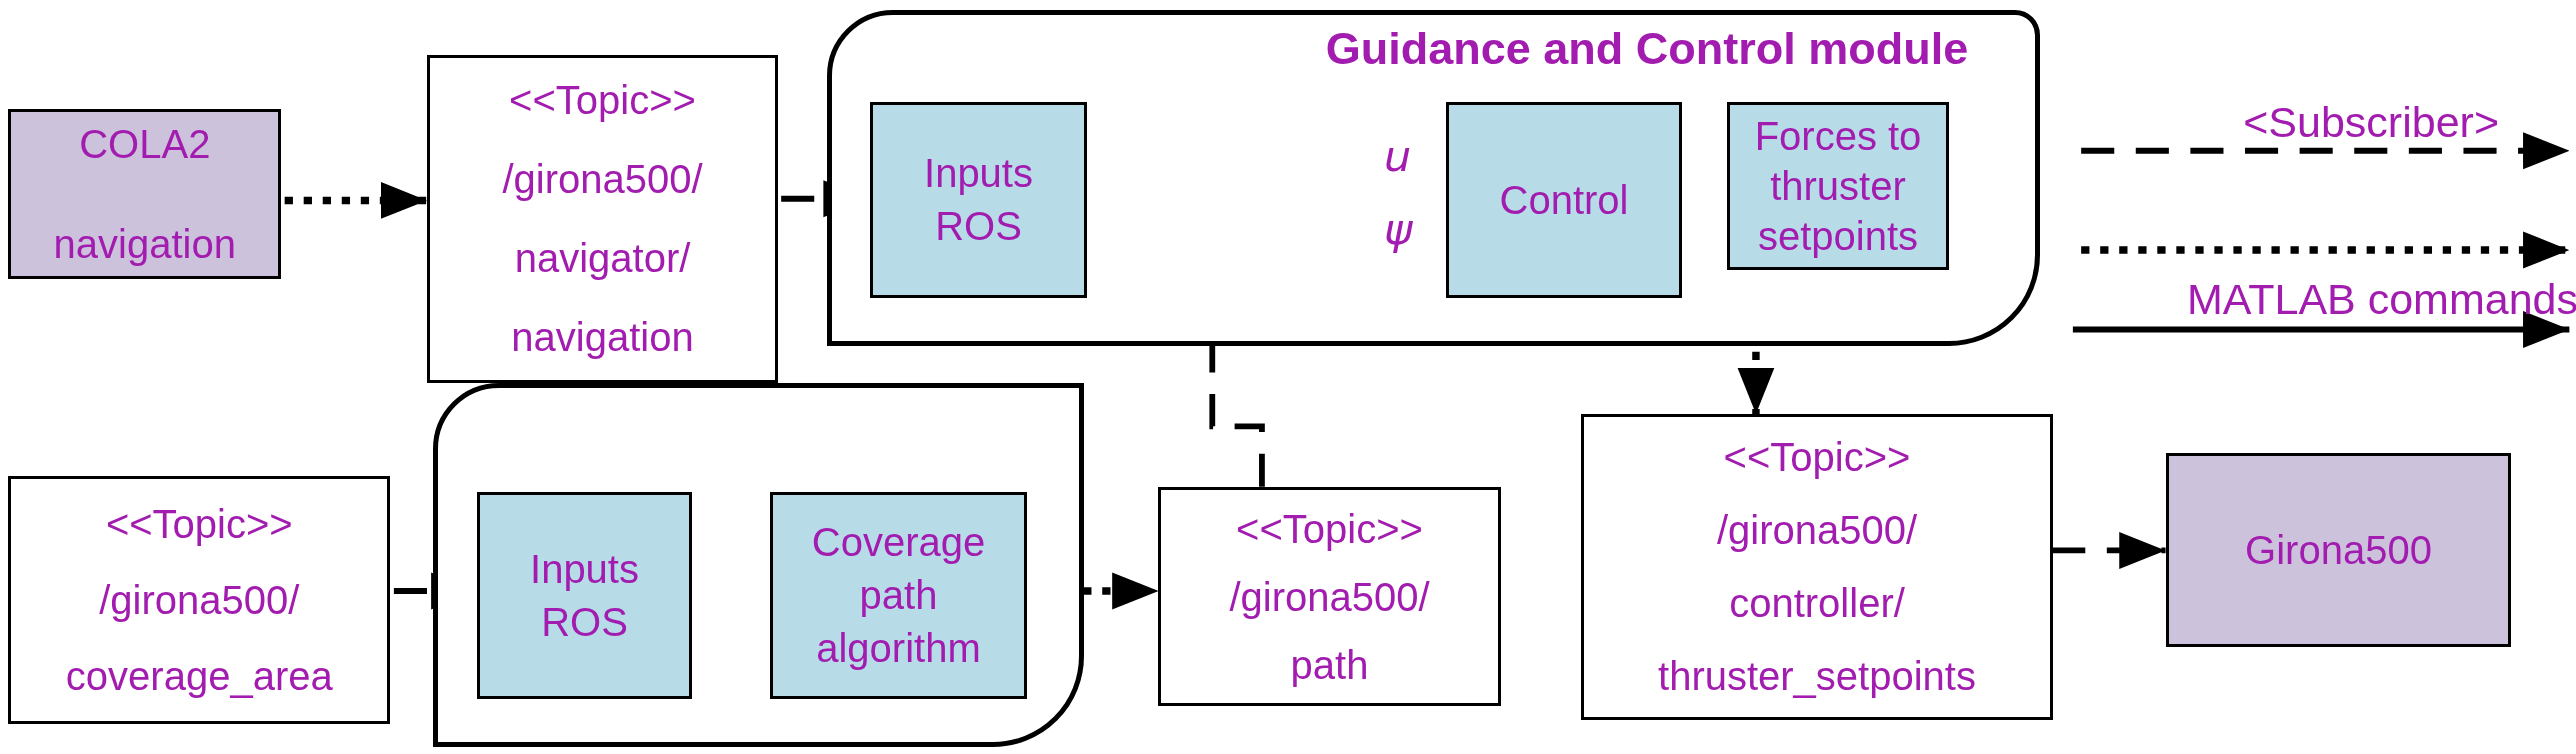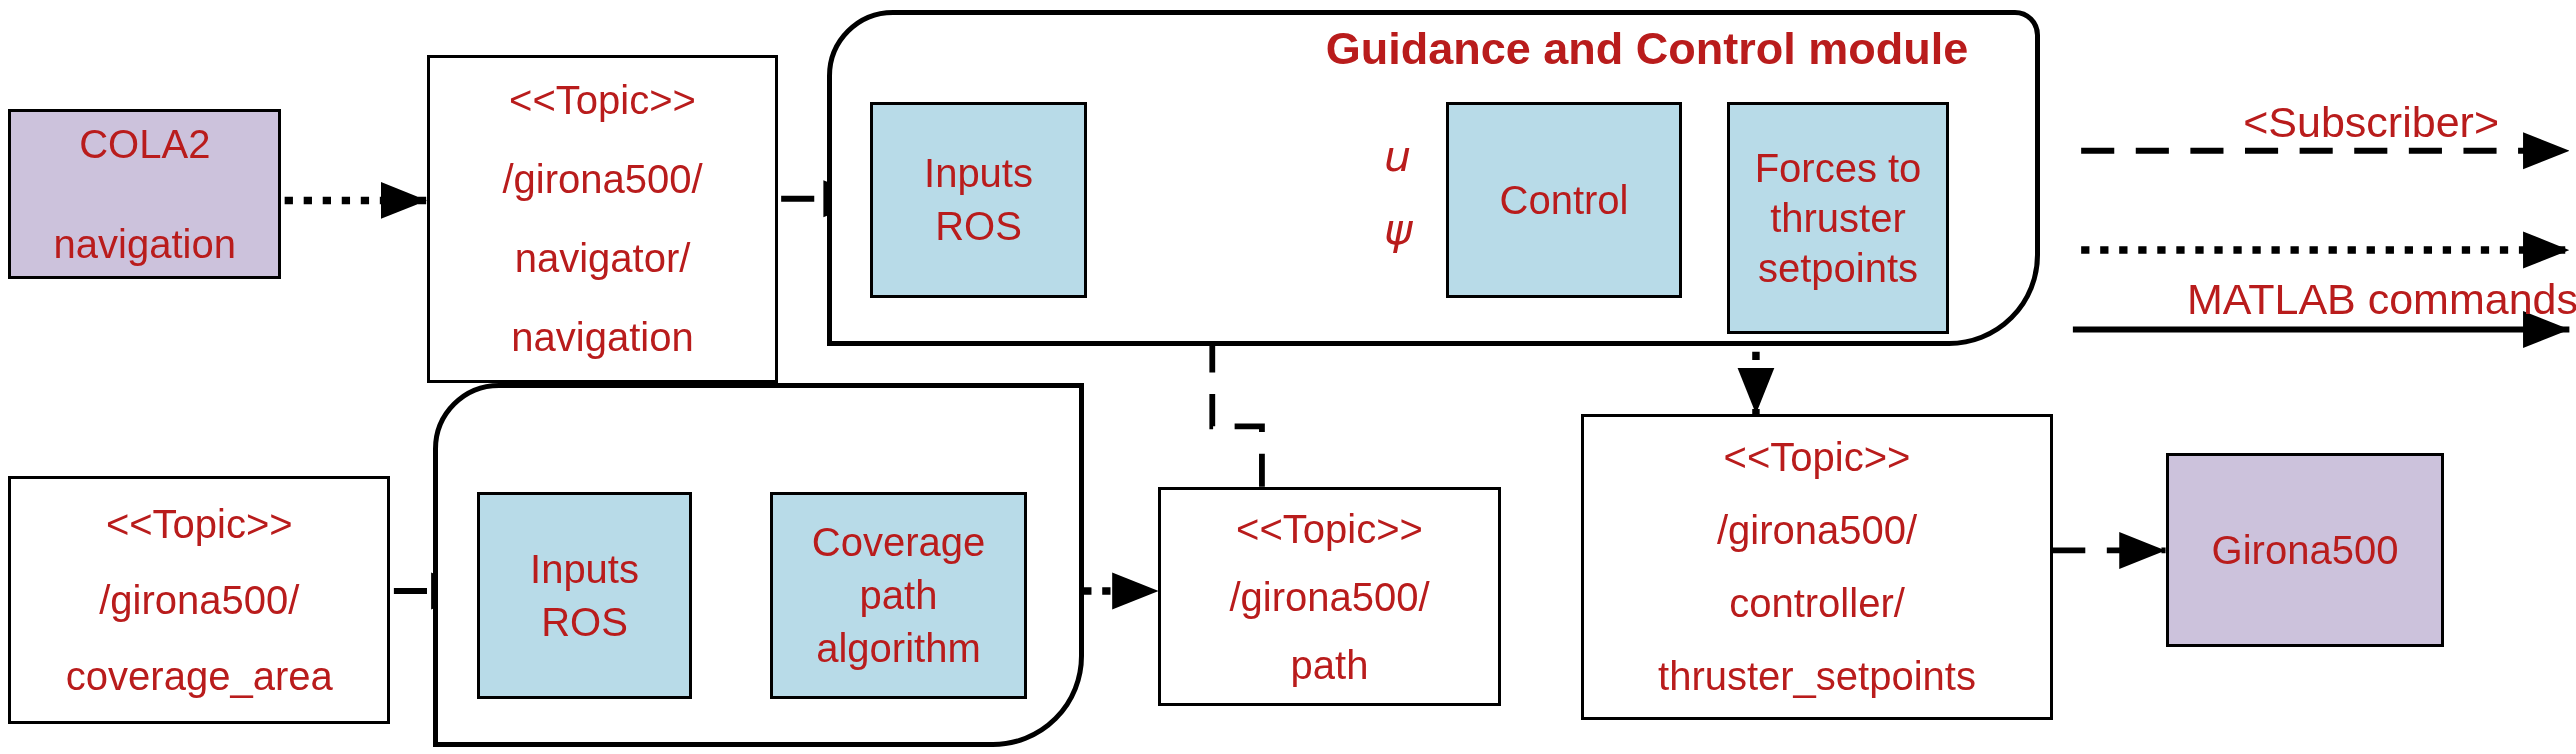--- a/index.html
+++ b/index.html
@@ -1,17 +1,17 @@
 <!DOCTYPE html>
 <html style="font-size:13.2px"><head>
 <meta charset="utf-8">
 <style>
   html,body{margin:0;padding:0;background:#ffffff;}
   #canvas{position:relative;width:2576px;height:755px;background:#ffffff;overflow:hidden;
-          font-family:"Liberation Sans", sans-serif;color:#b91c1c;}
+          font-family:"Liberation Sans", sans-serif;color:#a21caf;}
   #wires{position:absolute;left:0;top:0;width:2576px;height:755px;}
   .wire-solid{stroke:#000;stroke-width:7;fill:none;}
   .wire-dashed{stroke:#000;stroke-width:7;fill:none;stroke-dasharray:40 26;}
   .wire-dotted{stroke:#000;stroke-width:9;fill:none;stroke-dasharray:10 13;}
   .node{position:absolute;border:3.3px solid #000;display:flex;flex-direction:column;
         justify-content:center;align-items:center;text-align:center;box-sizing:border-box;}
   .node-white{background:#ffffff;}
   .module{position:absolute;border:5.8px solid #000;background:#ffffff;box-sizing:border-box;}
   .module-title{position:absolute;font-weight:bold;font-size:45px;text-align:center;}
   .tl{white-space:nowrap;}
@@ -88,21 +88,21 @@
   <div class="node txt-48 lh-64" style="left:870px;top:102px;width:217px;height:196px;background:#b8dbe8;">
     <div class="tl">Inputs</div>
     <div class="tl">ROS</div>
   </div>
 
 
   <div class="node txt-48" style="left:1446px;top:102px;width:236px;height:196px;background:#b8dbe8;align-items:center;">
     <div class="tl">Control</div>
   </div>
 
-  <div class="node txt-48 lh-60" style="left:1727px;top:102px;width:222px;height:232px;background:#b8dbe8;">
+  <div class="node txt-48 lh-60" style="left:1727px;top:102px;width:222px;height:168px;background:#b8dbe8;">
     <div class="tl">Forces to</div>
     <div class="tl">thruster</div>
     <div class="tl">setpoints</div>
   </div>
 
   <div class="label sig" style="left:1384px;top:131px;">u</div>
   <div class="label sig" style="left:1384px;top:204px;">ψ</div>
 
   <div class="node node-white txt-48 lh-92" style="left:8.3px;top:476px;width:382px;height:248px;">
     <div class="tl">&lt;&lt;Topic&gt;&gt;</div>
@@ -127,21 +127,21 @@
     <div class="tl">path</div>
   </div>
 
   <div class="node node-white txt-48 lh-88" style="left:1581px;top:414px;width:472px;height:306px;">
     <div class="tl">&lt;&lt;Topic&gt;&gt;</div>
     <div class="tl">/girona500/</div>
     <div class="tl">controller/</div>
     <div class="tl">thruster_setpoints</div>
   </div>
 
-  <div class="node txt-48" style="left:2166px;top:453px;width:278px;height:194px;background:#ccc2dc;">
+  <div class="node txt-48" style="left:2166px;top:453px;width:345px;height:194px;background:#ccc2dc;">
     <div class="tl">Girona500</div>
   </div>
 
   <div class="legend-text" style="left:2118px;top:98px;width:381px;">&lt;Subscriber&gt;</div>
   <div class="legend-text" style="left:2065px;top:275px;width:513px;">MATLAB commands</div>
 
 </div>
 
 
 </body></html>

